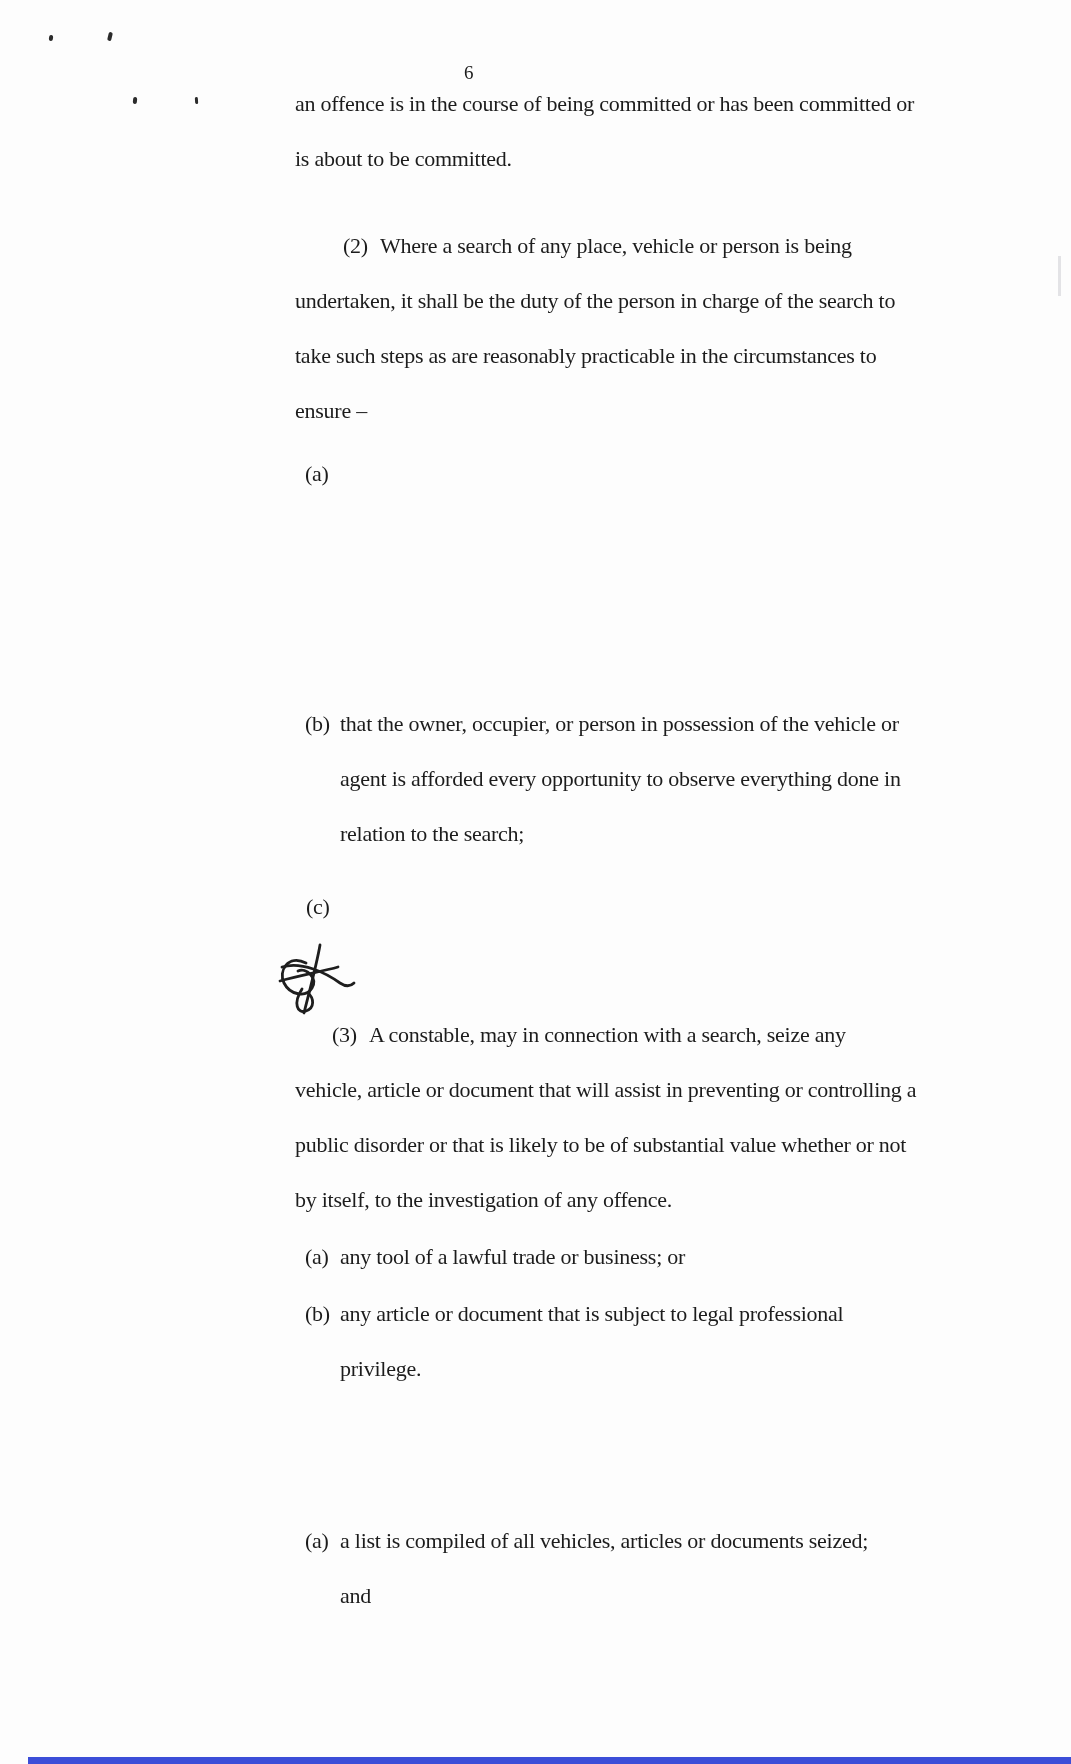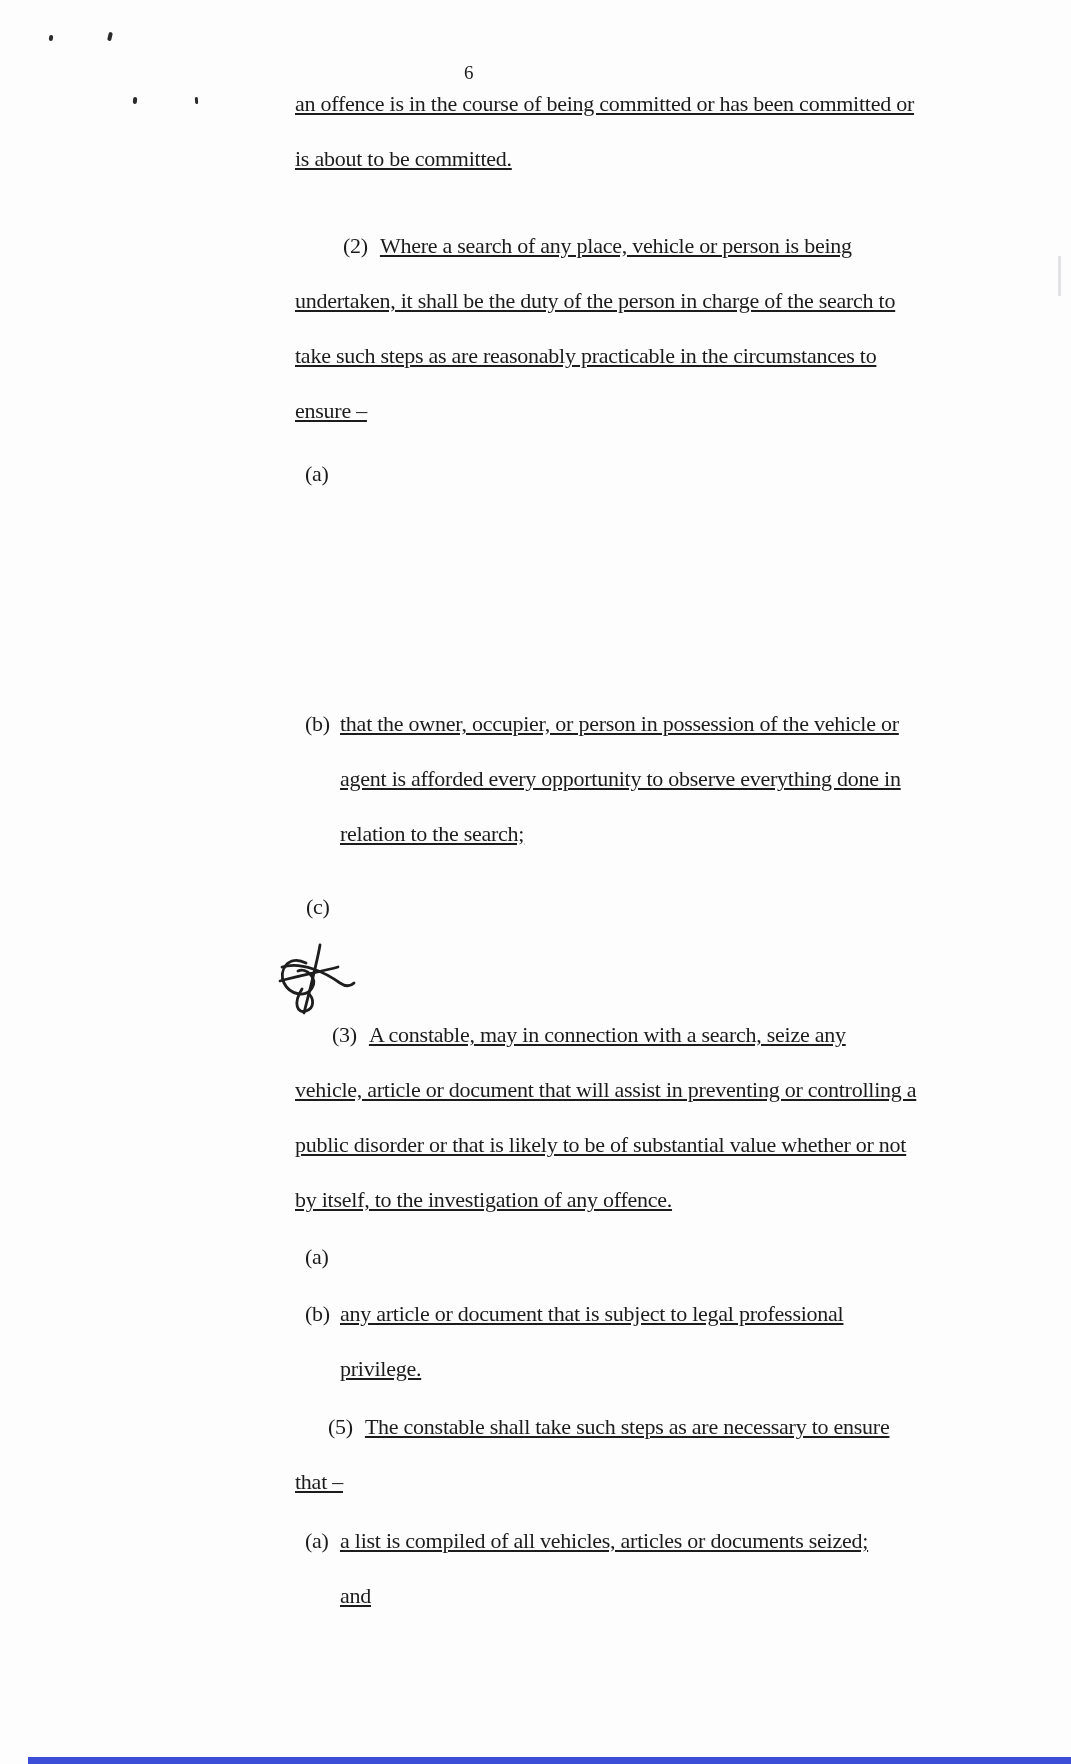--- a/index.html
+++ b/index.html
@@ -25,21 +25,20 @@
   }
   .block {
     position: absolute;
     left: 295px;
     font-size: 22px;
     line-height: 55px;
     letter-spacing: -0.25px;
   }
   .block .text {
     white-space: pre;
-    text-decoration: underline;
   }
   
   .numbered .num-label {
     display: inline-block;
     margin-right: 12px;
   }
   
   .lettered {
     padding-left: 45px;
   }
@@ -117,26 +116,24 @@
       <path d="M4,40 C22,35 48,30 62,26"></path>
     </g>
   </svg>
 
   <div class="block numbered" style="top:1007px"><span class="num-label" style="margin-left:37px">(3)</span><span class="text">A constable, may in connection with a search, seize any
 vehicle, article or document that will assist in preventing or controlling a
 public disorder or that is likely to be of substantial value whether or not
 by itself, to the investigation of any offence.</span></div>
 
 
-  <div class="block lettered" style="top:1229px"><span class="let-label">(a)</span></div>
+  <div class="block lettered" style="top:1229px"><span class="let-label">(a)</span><span class="text">any tool of a lawful trade or business; or</span></div>
 
   <div class="block lettered" style="top:1286px"><span class="let-label">(b)</span><span class="text">any article or document that is subject to legal professional
 privilege.</span></div>
 
-  <div class="block numbered" style="top:1399px"><span class="num-label" style="margin-left:33px">(5)</span><span class="text">The constable shall take such steps as are necessary to ensure
-that –</span></div>
 
   <div class="block lettered" style="top:1513px"><span class="let-label">(a)</span><span class="text">a list is compiled of all vehicles, articles or documents seized;
 and</span></div>
 
   <div class="bottom-bar" style="background-color: rgb(60, 78, 216);"></div>
 
 </div>
 
 </body></html>

